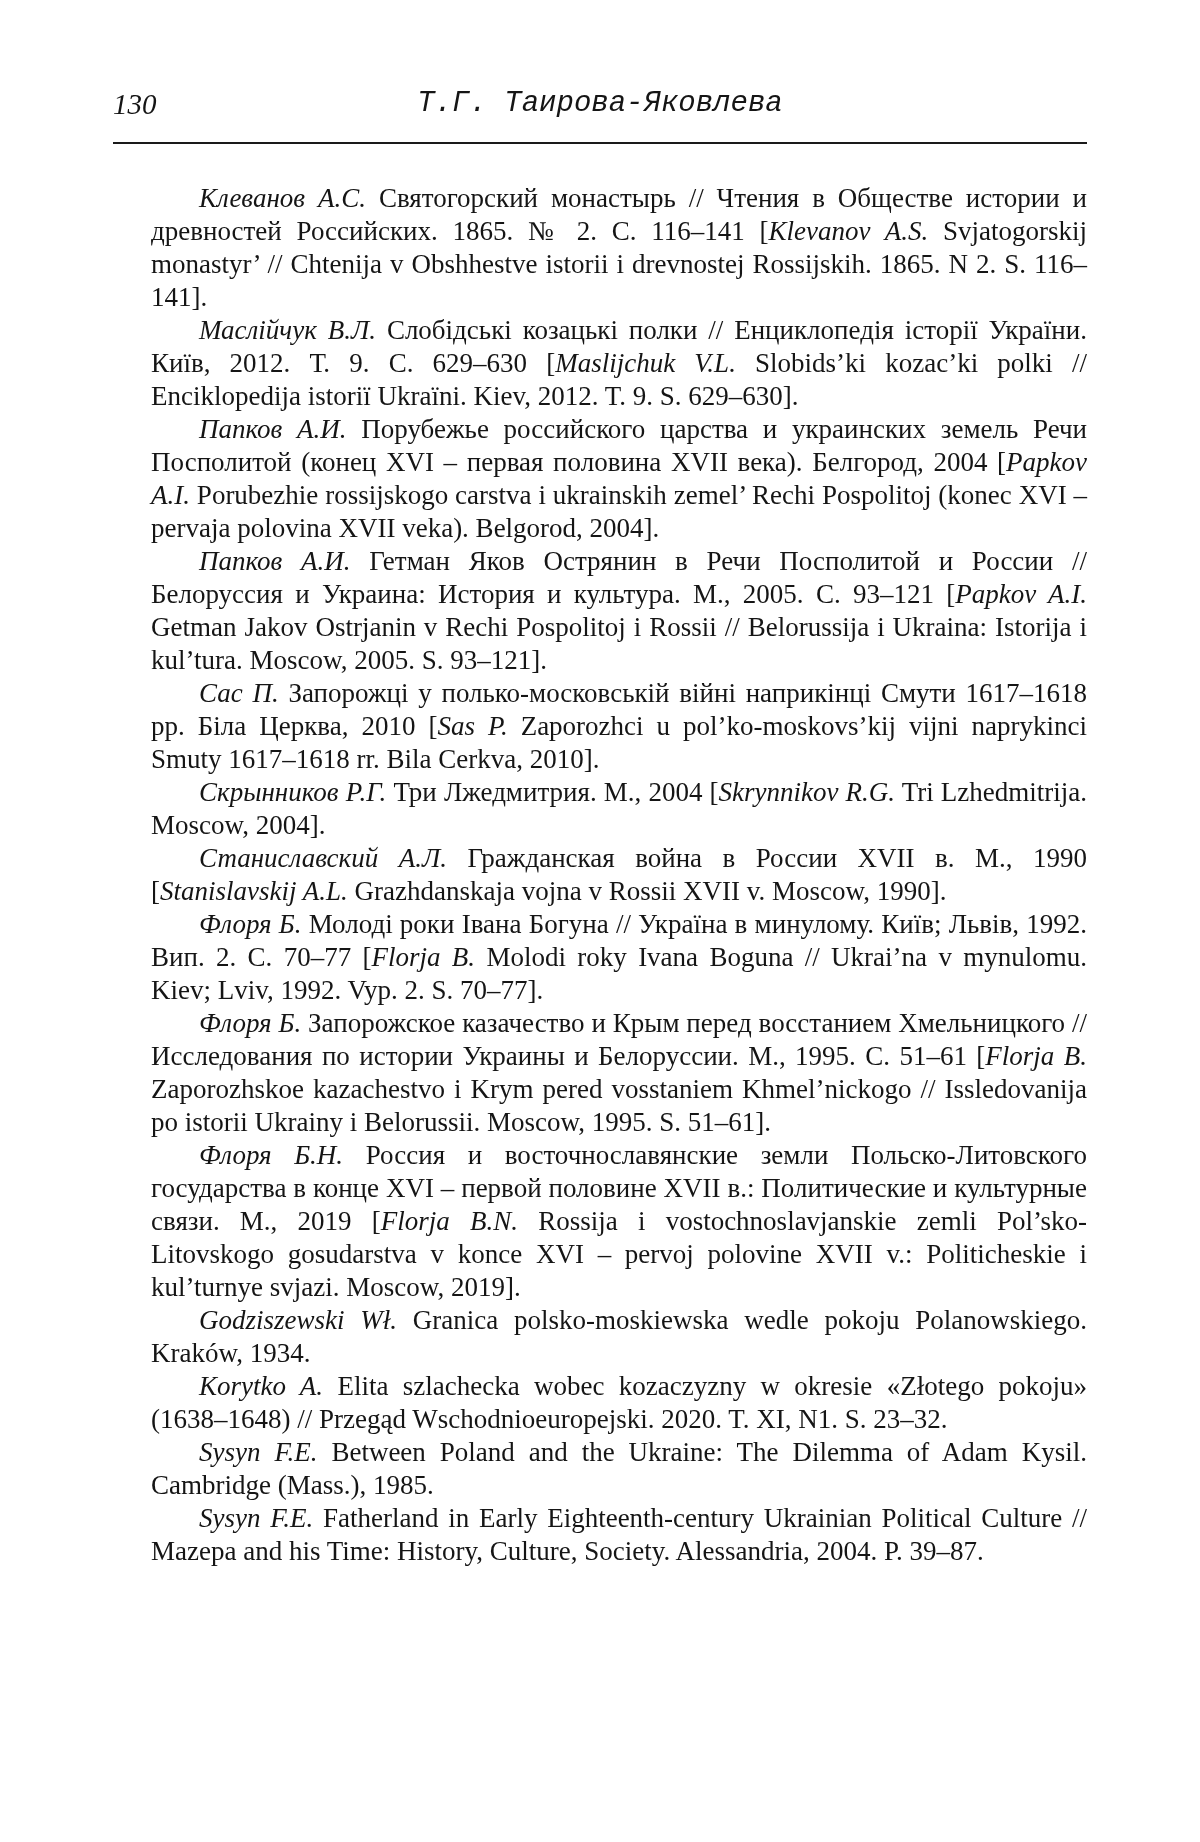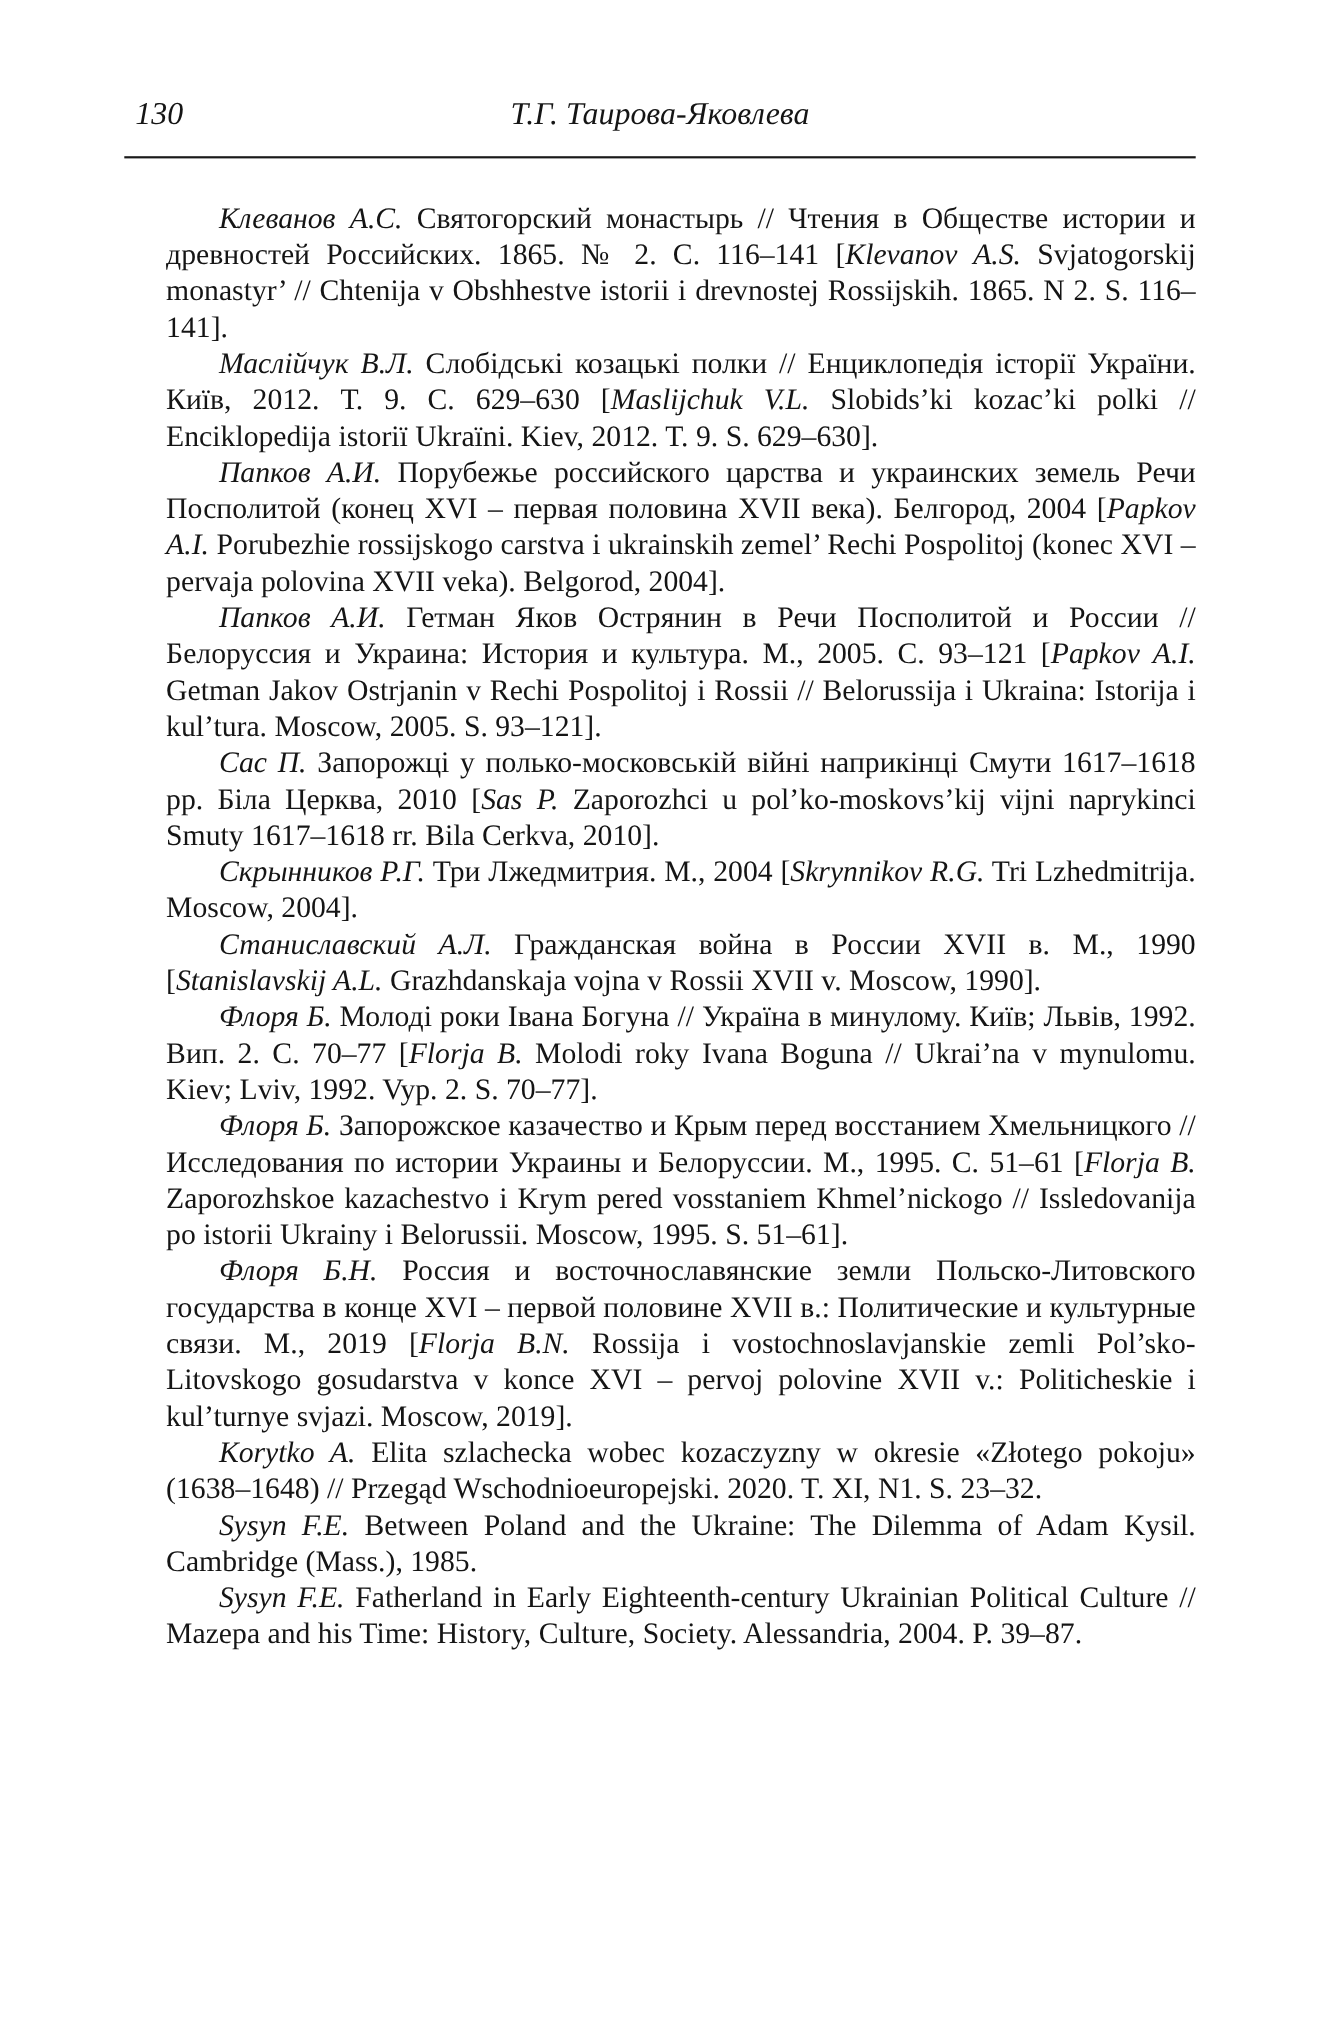--- a/index.html
+++ b/index.html
@@ -23,26 +23,27 @@
   }
   .running-header {
     position: relative;
     height: 38px;
     font-size: 29px;
     font-style: italic;
     line-height: 32px;
   }
   .page-number {
     position: absolute;
-    left: 10px;
+    left: 0;
     top: 0;
   }
   .running-title {
     display: block;
     text-align: center;
+    font-family: Liberation Mono, monospace;
   }
   .header-rule {
     border: none;
     border-top: 2.5px solid #1a1a1a;
     margin: 16px 0 0 0;
   }
   .bibliography {
     margin-top: 38px;
     font-size: 27px;
     line-height: 33px;
@@ -70,17 +71,18 @@
       <p class="entry"><em>Клеванов А.С.</em><span> Святогорский монастырь // Чтения в Обществе истории и древностей Российских. 1865. № 2. С. 116–141 [</span><em>Klevanov A.S.</em><span> Svjatogorskij monastyr’ // Chtenija v Obshhestve istorii i drevnostej Rossijskih. 1865. N 2. S. 116–141].</span></p>
       <p class="entry"><em>Маслійчук В.Л.</em><span> Слобідські козацькі полки // Енциклопедія історії України. Київ, 2012. Т. 9. С. 629–630 [</span><em>Maslijchuk V.L.</em><span> Slobids’ki kozac’ki polki // Enciklopedija istoriï Ukraïni. Kiev, 2012. T. 9. S. 629–630].</span></p>
       <p class="entry"><em>Папков А.И.</em><span> Порубежье российского царства и украинских земель Речи Посполитой (конец XVI – первая половина XVII века). Белгород, 2004 [</span><em>Papkov A.I.</em><span> Porubezhie rossijskogo carstva i ukrainskih zemel’ Rechi Pospolitoj (konec XVI – pervaja polovina XVII veka). Belgorod, 2004].</span></p>
       <p class="entry"><em>Папков А.И.</em><span> Гетман Яков Острянин в Речи Посполитой и России // Белоруссия и Украина: История и культура. М., 2005. С. 93–121 [</span><em>Papkov A.I.</em><span> Getman Jakov Ostrjanin v Rechi Pospolitoj i Rossii // Belorussija i Ukraina: Istorija i kul’tura. Moscow, 2005. S. 93–121].</span></p>
       <p class="entry"><em>Сас П.</em><span> Запорожці у полько-московській війні наприкінці Смути 1617–1618 рр. Біла Церква, 2010 [</span><em>Sas P.</em><span> Zaporozhci u pol’ko-moskovs’kij vijni naprykinci Smuty 1617–1618 rr. Bila Cerkva, 2010].</span></p>
       <p class="entry"><em>Скрынников Р.Г.</em><span> Три Лжедмитрия. М., 2004 [</span><em>Skrynnikov R.G.</em><span> Tri Lzhedmitrija. Moscow, 2004].</span></p>
       <p class="entry"><em>Станиславский А.Л.</em><span> Гражданская война в России XVII в. М., 1990 [</span><em>Stanislavskij A.L.</em><span> Grazhdanskaja vojna v Rossii XVII v. Moscow, 1990].</span></p>
       <p class="entry"><em>Флоря Б.</em><span> Молоді роки Івана Богуна // Україна в минулому. Київ; Львів, 1992. Вип. 2. С. 70–77 [</span><em>Florja B.</em><span> Molodi roky Ivana Boguna // Ukrai’na v mynulomu. Kiev; Lviv, 1992. Vyp. 2. S. 70–77].</span></p>
       <p class="entry"><em>Флоря Б.</em><span> Запорожское казачество и Крым перед восстанием Хмельницкого // Исследования по истории Украины и Белоруссии. М., 1995. С. 51–61 [</span><em>Florja B.</em><span> Zaporozhskoe kazachestvo i Krym pered vosstaniem Khmel’nickogo // Issledovanija po istorii Ukrainy i Belorussii. Moscow, 1995. S. 51–61].</span></p>
       <p class="entry"><em>Флоря Б.Н.</em><span> Россия и восточнославянские земли Польско-Литовского государства в конце XVI – первой половине XVII в.: Политические и культурные связи. М., 2019 [</span><em>Florja B.N.</em><span> Rossija i vostochnoslavjanskie zemli Pol’sko-Litovskogo gosudarstva v konce XVI – pervoj polovine XVII v.: Politicheskie i kul’turnye svjazi. Moscow, 2019].</span></p>
+      <p class="entry"><em>Godziszewski Wł.</em><span> Granica polsko-moskiewska wedle pokoju Polanowskiego. Kraków, 1934.</span></p>
       <p class="entry"><em>Korytko A.</em><span> Elita szlachecka wobec kozaczyzny w okresie «Złotego pokoju» (1638–1648) // Przegąd Wschodnioeuropejski. 2020. T. XI, N1. S. 23–32.</span></p>
       <p class="entry"><em>Sysyn F.E.</em><span> Between Poland and the Ukraine: The Dilemma of Adam Kysil. Cambridge (Mass.), 1985.</span></p>
       <p class="entry"><em>Sysyn F.E.</em><span> Fatherland in Early Eighteenth-century Ukrainian Political Culture // Mazepa and his Time: History, Culture, Society. Alessandria, 2004. P. 39–87.</span></p>
     </div>
 </div>
 
 </body></html>

